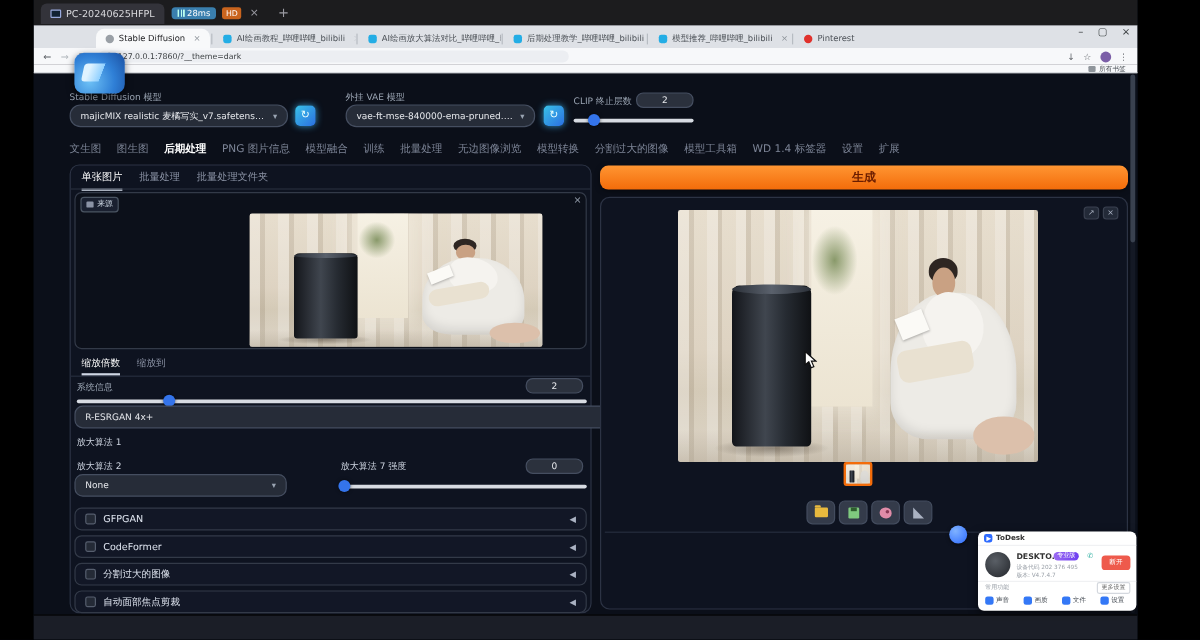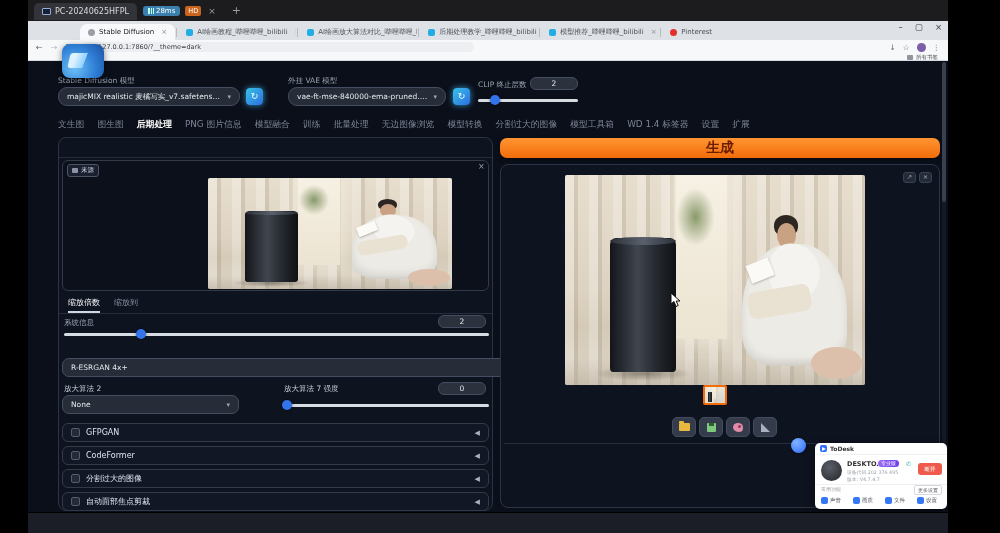--- a/index.html
+++ b/index.html
@@ -71,21 +71,21 @@
   #srcbox{position:absolute;left:34px;top:160px;width:427px;height:131px;border:1px solid #333a48;border-radius:6px;background:#0c101a}
   #srctag{position:absolute;left:39px;top:164px;display:flex;align-items:center;gap:3px;border:1px solid #4b5563;border-radius:3px;
     font-size:6.5px;color:#cbd5e1;padding:1px 4px;background:#1a2030}
 
   .accordion{position:absolute;left:34px;width:427px;height:19px;border:1px solid #333a48;border-radius:6px;background:#121726;
     display:flex;align-items:center;padding:0 8px;gap:6px;color:#dde3ee;font-size:8px}
   .accordion .chk{width:9px;height:9px;border:1px solid #565e6e;border-radius:2px;background:#242a36}
   .accordion .tri{margin-left:auto;color:#aab2c2;font-size:7px}
 
   #genbtn{position:absolute;left:472px;top:138px;width:440px;height:20px;border-radius:7px;
-    background:linear-gradient(180deg,#ff9532,#f36c0a);color:#6b1d00;font-weight:bold;font-size:14px;
+    background:linear-gradient(180deg,#ff9532,#f36c0a);color:#6b1d00;font-weight:bold;font-size:10px;
     display:flex;align-items:center;justify-content:center;box-shadow:0 1px 4px rgba(0,0,0,.5)}
   .minib{position:absolute;width:13px;height:11px;background:#232a38;border:1px solid #3a4150;border-radius:3px;color:#aab2c2;
     font-size:6.5px;line-height:9px;text-align:center}
 
   .scene{position:absolute;overflow:hidden;border-radius:2px;background:linear-gradient(180deg,#e6dccb 0%,#dcd1bf 55%,#d2c7b3 72%,#dbd3c5 100%)}
   .sc-curt{position:absolute;inset:0;background:repeating-linear-gradient(90deg,rgba(255,255,255,.28) 0 9px,rgba(120,105,85,.16) 9px 13px,rgba(255,255,255,.05) 13px 24px)}
   .sc-win{position:absolute;left:37%;top:0;width:17%;height:78%;background:linear-gradient(#f6f1e4,#ece4d2);box-shadow:0 0 16px 8px rgba(246,241,228,.55)}
   .sc-plant{position:absolute;left:36%;top:4%;width:15%;height:32%;background:radial-gradient(closest-side,#89996a,rgba(117,133,84,0) 85%)}
   .sc-chair{position:absolute;right:6%;bottom:9%;width:35%;height:58%;background:#edebe6;border-radius:45% 45% 30% 30%/55% 55% 25% 25%;box-shadow:inset 0 -5px 9px rgba(0,0,0,.10)}
   .sc-hair{position:absolute;right:22.5%;top:19%;width:8%;height:10%;background:#2e2622;border-radius:50% 50% 42% 42%}
@@ -256,20 +256,25 @@
     <span class="mt">无边图像浏览</span>
     <span class="mt">模型转换</span>
     <span class="mt">分割过大的图像</span>
     <span class="mt">模型工具箱</span>
     <span class="mt">WD 1.4 标签器</span>
     <span class="mt">设置</span>
     <span class="mt">扩展</span>
   </div>
 
   <div class="card" style="left:30px;top:137px;width:435px;height:374px"></div>
+  <div class="subtabs" style="left:40px;top:142px">
+    <span class="st sel">单张图片</span>
+    <span class="st">批量处理</span>
+    <span class="st">批量处理文件夹</span>
+  </div>
   <div class="hline" style="left:31px;top:157px;width:433px"></div>
 
   <div id="srcbox"></div>
   <div id="srctag">
     <span style="width:6px;height:5px;background:#8b93a5;display:inline-block;border-radius:1px"></span>
     <span>来源</span>
   </div>
   <span class="abs" style="left:450px;top:162px;color:#9aa4b2;font-size:8px">×</span>
 
   <div class="scene" style="left:180px;top:178px;width:244px;height:111px">
@@ -293,21 +298,21 @@
     <span class="st">缩放到</span>
   </div>
   <div class="hline" style="left:31px;top:313px;width:433px"></div>
   <span class="lbl" style="left:36px;top:318px">系统信息</span>
   <div class="numbox" style="left:410px;top:315px">2</div>
   <div class="slider" style="left:36px;top:333px;width:425px">
     <div class="knob" style="left:72px"></div>
   </div>
 
   <span class="lbl" style="left:36px;top:364px;color:#cdd4e0">放大算法 1</span>
-  <div class="drop" style="left:34px;top:358px;width:471px;border-radius:7px">
+  <div class="drop" style="left:34px;top:338px;width:471px;border-radius:7px">
     <span>R-ESRGAN 4x+</span>
     <span class="caret">▾</span>
   </div>
 
   <span class="lbl" style="left:36px;top:384px;color:#cdd4e0">放大算法 2</span>
   <div class="drop" style="left:34px;top:395px;width:177px;border-radius:7px">
     <span>None</span>
     <span class="caret">▾</span>
   </div>
   <span class="lbl" style="left:256px;top:384px;color:#cdd4e0">放大算法 7 强度</span>

